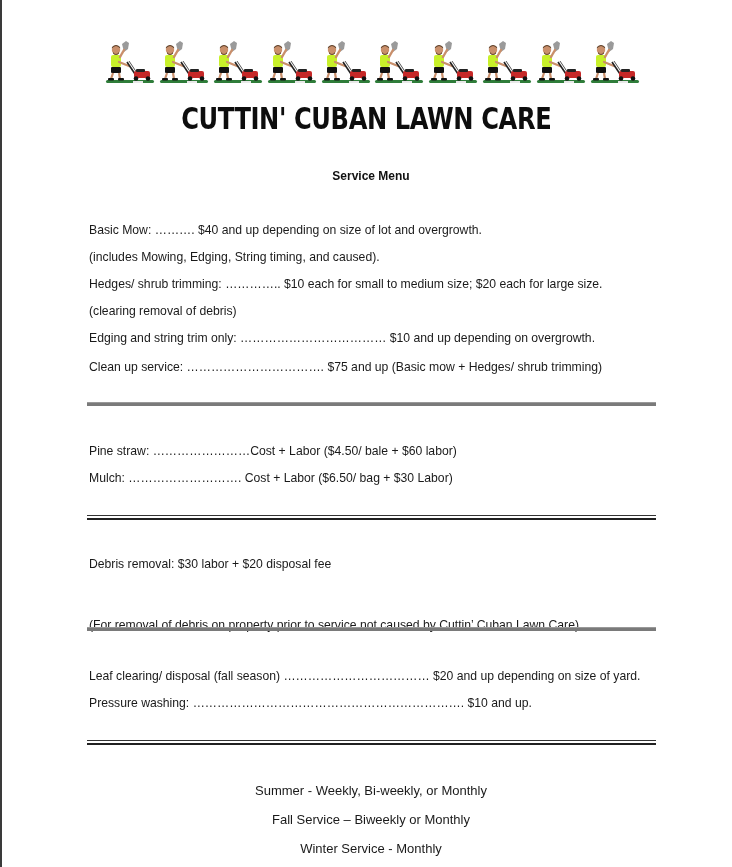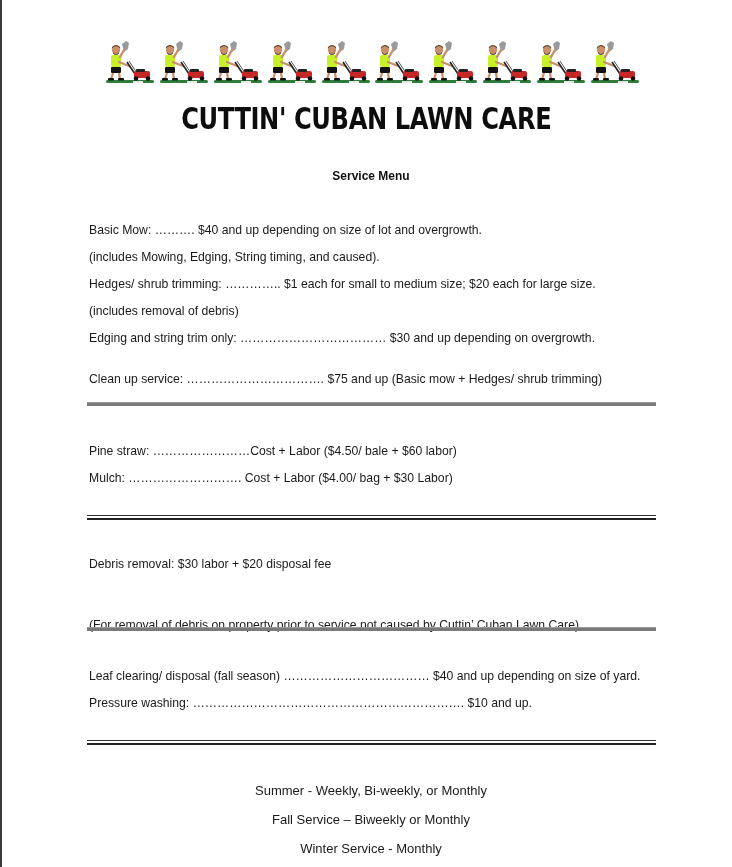--- a/index.html
+++ b/index.html
@@ -268,37 +268,37 @@
   <circle cx="43" cy="38.5" r="2.3" fill="#111"></circle>
 </svg>
     </div>
 </div>
 
 <div class="title">CUTTIN' CUBAN LAWN CARE</div>
 <div class="subtitle">Service Menu</div>
 
 <div class="line" style="top:223px">Basic Mow: ………. $40 and up depending on size of lot and overgrowth.</div>
 <div class="line" style="top:250px">(includes Mowing, Edging, String timing, and caused).</div>
-<div class="line" style="top:277px">Hedges/ shrub trimming: …………..  $1 each for small to medium size; $20 each for large size.</div>
-<div class="line" style="top:304px">(includes removal of debris)</div>
-<div class="line" style="top:331px">Edging and string trim only: ……………………………… $30 and up depending on overgrowth.</div>
-<div class="line" style="top:372px">Clean up service: ……………………………. $75 and up (Basic mow + Hedges/ shrub trimming)</div>
+<div class="line" style="top:277px">Hedges/ shrub trimming: …………..  $10 each for small to medium size; $20 each for large size.</div>
+<div class="line" style="top:304px">(clearing removal of debris)</div>
+<div class="line" style="top:331px">Edging and string trim only: ……………………………… $10 and up depending on overgrowth.</div>
+<div class="line" style="top:360px">Clean up service: ……………………………. $75 and up (Basic mow + Hedges/ shrub trimming)</div>
 
 <div class="thick" style="top:402px"></div>
 
 <div class="line" style="top:444px">Pine straw: ……………………Cost + Labor ($4.50/ bale + $60 labor)</div>
-<div class="line" style="top:471px">Mulch: ………………………. Cost + Labor ($4.00/ bag + $30 Labor)</div>
+<div class="line" style="top:471px">Mulch: ………………………. Cost + Labor ($6.50/ bag + $30 Labor)</div>
 
 <div class="double" style="top:515px"></div>
 
 <div class="line" style="top:557px">Debris removal:  $30 labor + $20 disposal fee</div>
 <div class="line" style="top:618px">(For removal of debris on property prior to service not caused by Cuttin’ Cuban Lawn Care)</div>
 
 <div class="thick" style="top:627px"></div>
 
-<div class="line" style="top:669px">Leaf clearing/ disposal (fall season) ……………………………… $40 and up depending on size of yard.</div>
+<div class="line" style="top:669px">Leaf clearing/ disposal (fall season) ……………………………… $20 and up depending on size of yard.</div>
 <div class="line" style="top:696px">Pressure washing: …………………………………………………………. $10 and up.</div>
 
 <div class="double" style="top:740px"></div>
 
 <div class="center-line" style="top:783px">Summer - Weekly, Bi-weekly, or Monthly</div>
 <div class="center-line" style="top:812px">Fall Service – Biweekly or Monthly</div>
 <div class="center-line" style="top:841px">Winter Service - Monthly</div>
 
 </body></html>

